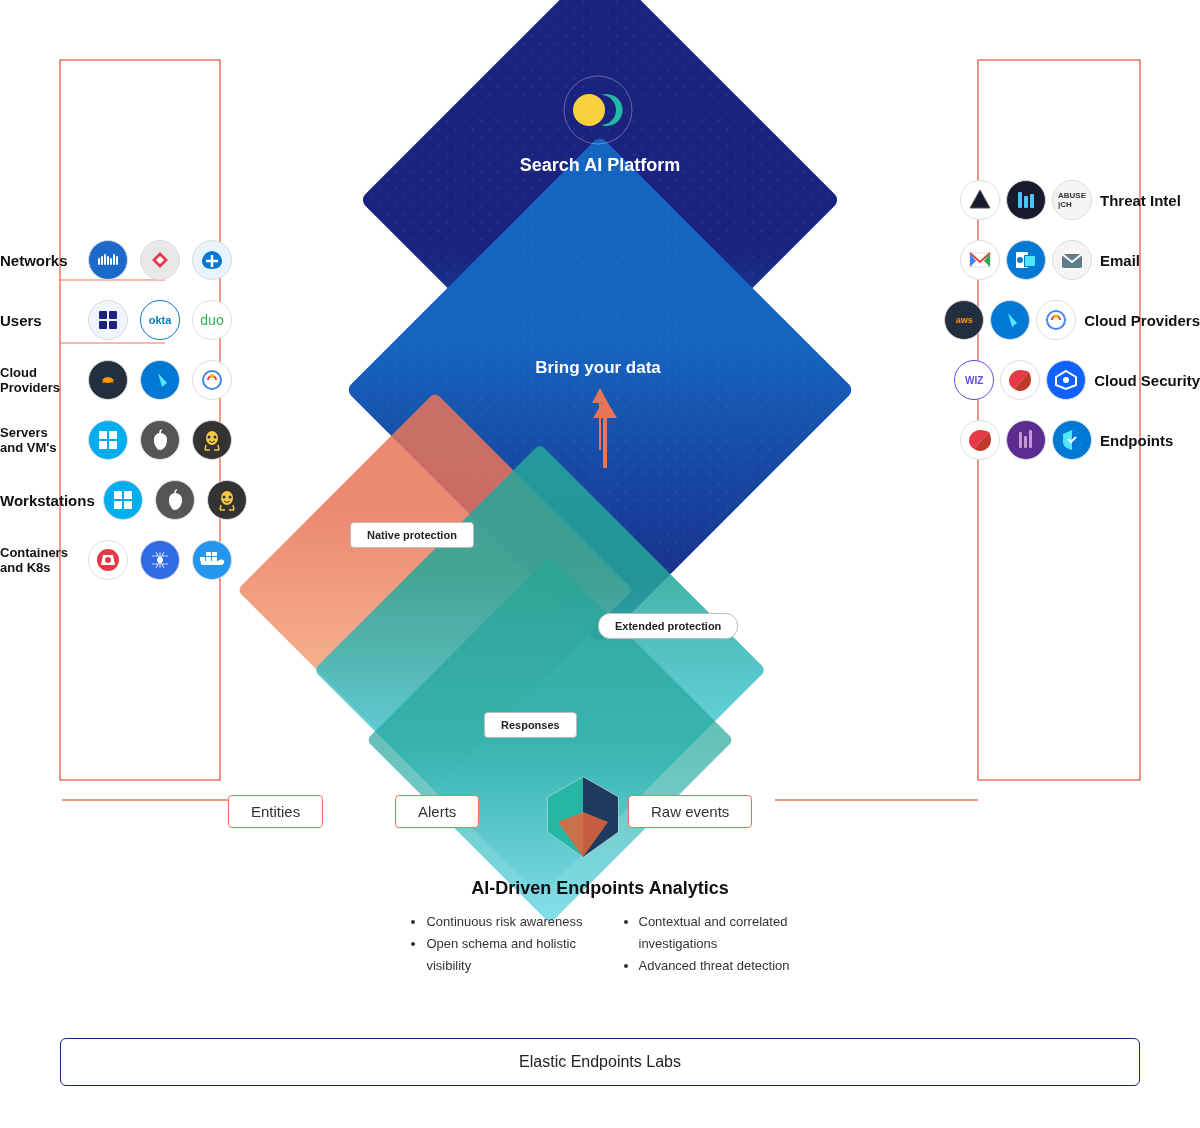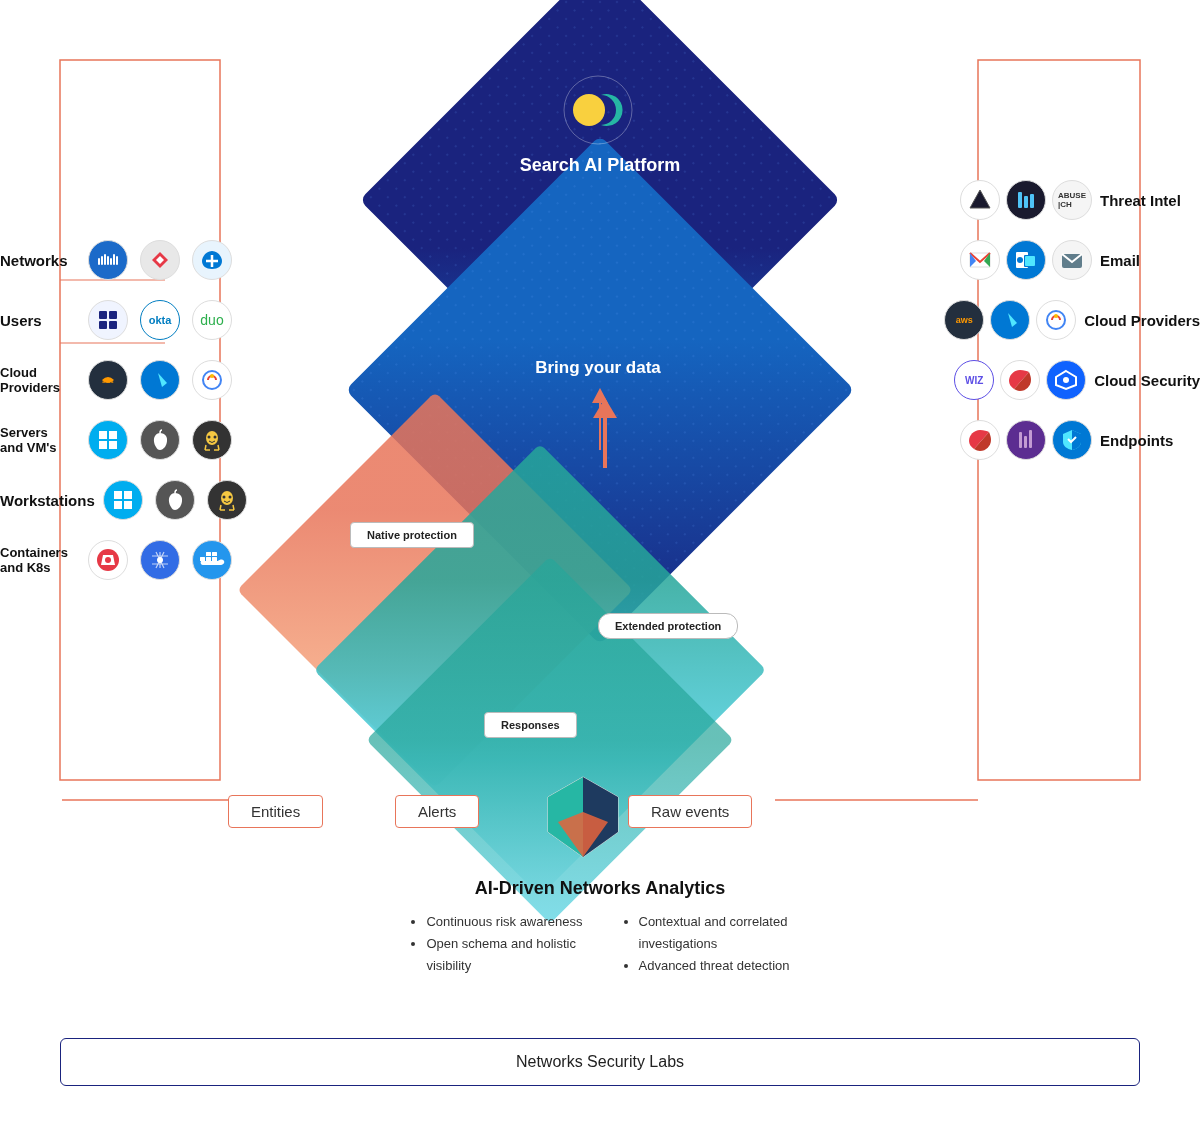--- a/index.html
+++ b/index.html
@@ -689,34 +689,34 @@
             <path d="M11,2 L20,6 L20,14 C20,18 16,21 11,22 Z" fill="#0078d4"></path>
             <path d="M7,11 L10,14 L15,9" stroke="#fff" stroke-width="2" fill="none"></path>
           </svg>
         </div>
       </div>
       <span class="right-label">Endpoints</span>
     </div>
   </div>
 
   <div class="ai-section">
-    <div class="ai-title">AI-Driven Networks Analytics</div>
+    <div class="ai-title">AI-Driven Endpoints Analytics</div>
     <div class="ai-bullets">
       <div class="ai-col">
         <ul>
           <li>Continuous risk awareness</li>
           <li>Open schema and holistic<br>visibility</li>
         </ul>
       </div>
       <div class="ai-col">
         <ul>
           <li>Contextual and correlated<br>investigations</li>
           <li>Advanced threat detection</li>
         </ul>
       </div>
     </div>
   </div>
 
   <div class="esl-box">
-    <span>Networks Security Labs</span>
+    <span>Elastic Endpoints Labs</span>
   </div>
 
 </div>
 
 </body></html>

